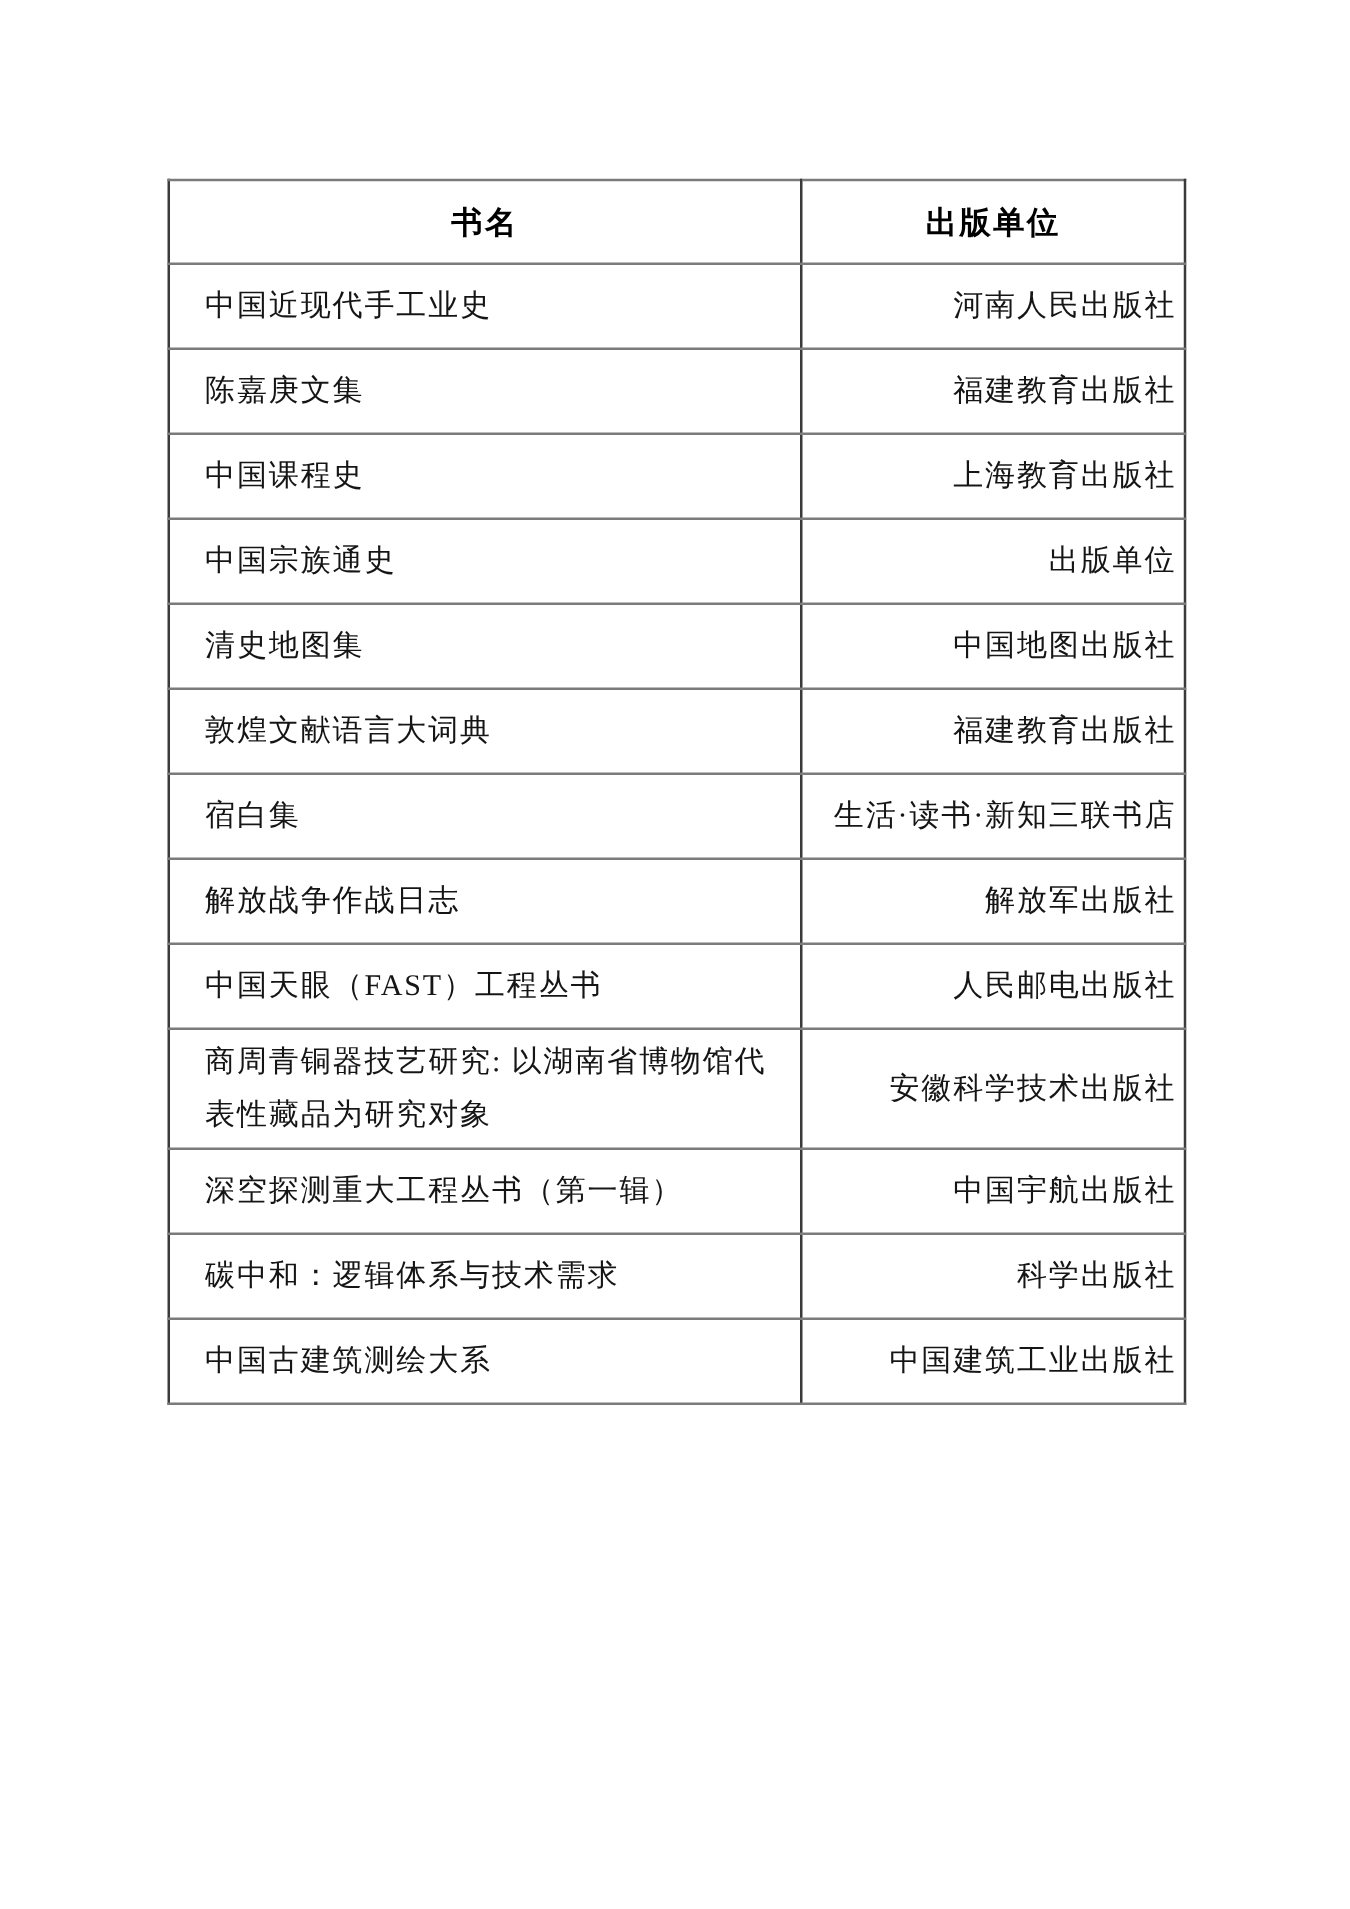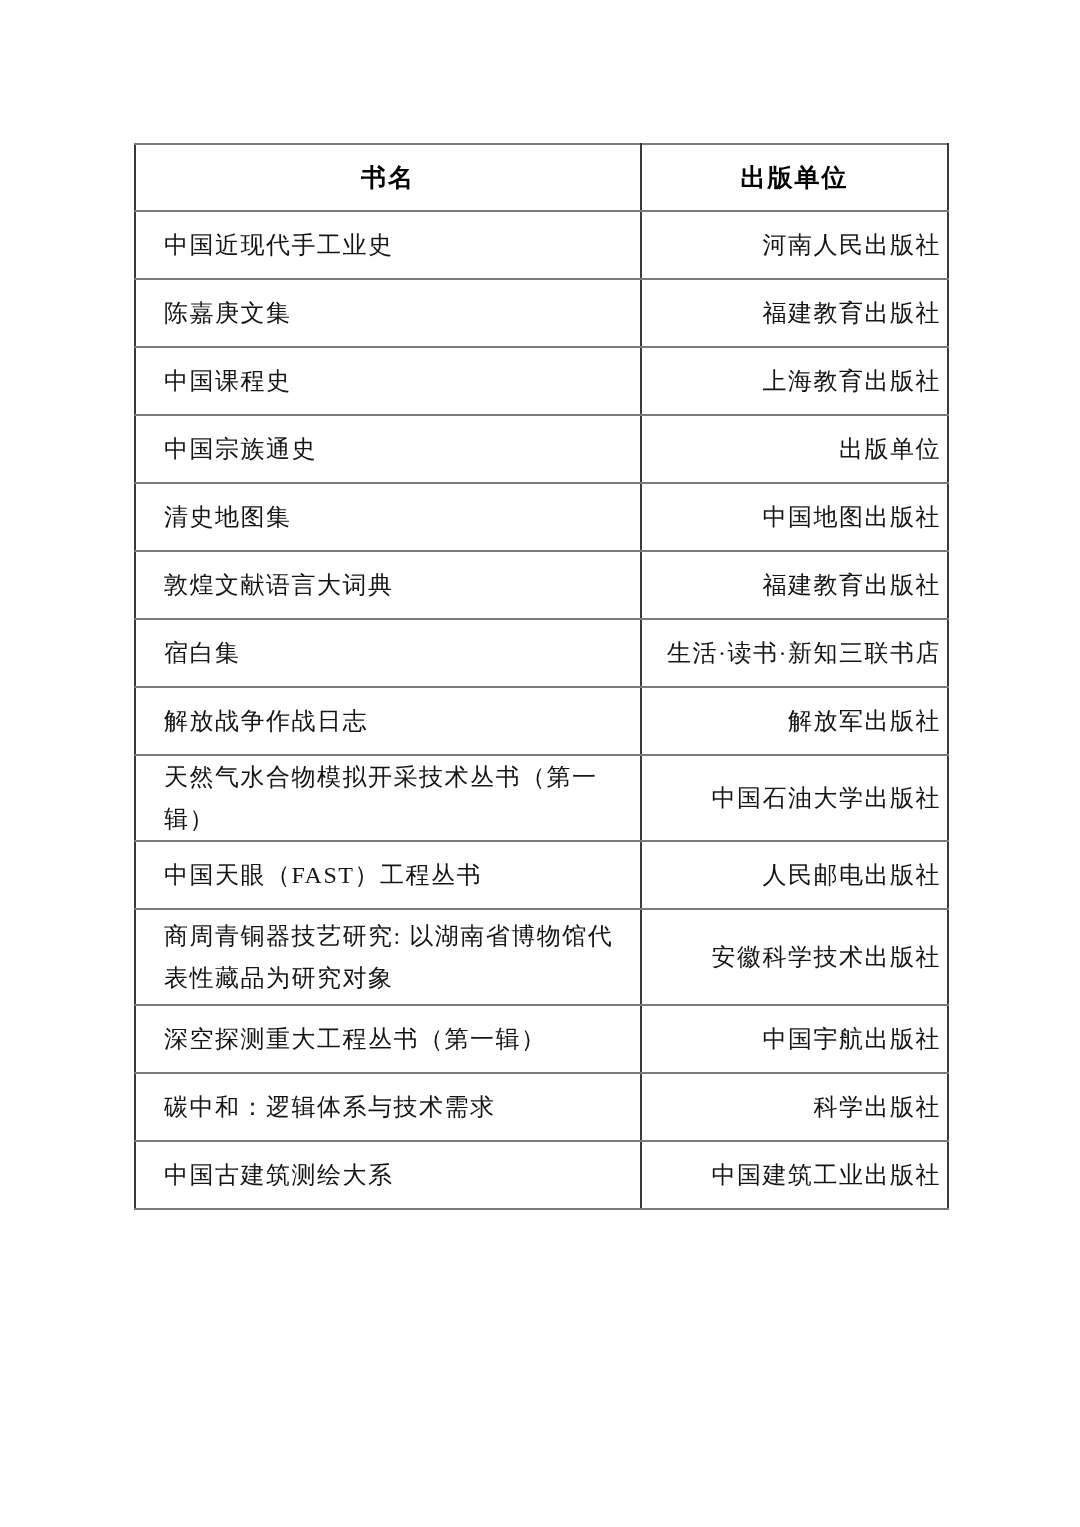--- a/index.html
+++ b/index.html
@@ -98,24 +98,20 @@
       </tr>
       <tr>
         <td class="title-cell">宿白集</td>
         <td class="publisher-cell">生活·读书·新知三联书店</td>
       </tr>
       <tr>
         <td class="title-cell">解放战争作战日志</td>
         <td class="publisher-cell">解放军出版社</td>
       </tr>
       <tr>
-        <td class="title-cell">天然气水合物模拟开采技术丛书（第一辑）</td>
-        <td class="publisher-cell">中国石油大学出版社</td>
-      </tr>
-      <tr>
         <td class="title-cell">中国天眼（FAST）工程丛书</td>
         <td class="publisher-cell">人民邮电出版社</td>
       </tr>
       <tr class="tall">
         <td class="title-cell">商周青铜器技艺研究: 以湖南省博物馆代表性藏品为研究对象</td>
         <td class="publisher-cell">安徽科学技术出版社</td>
       </tr>
       <tr>
         <td class="title-cell">深空探测重大工程丛书（第一辑）</td>
         <td class="publisher-cell">中国宇航出版社</td>

